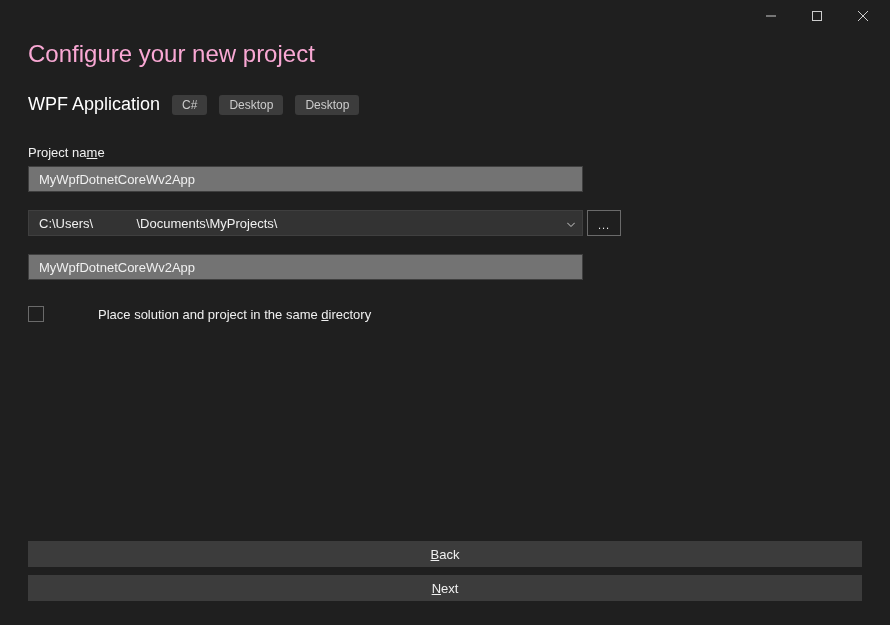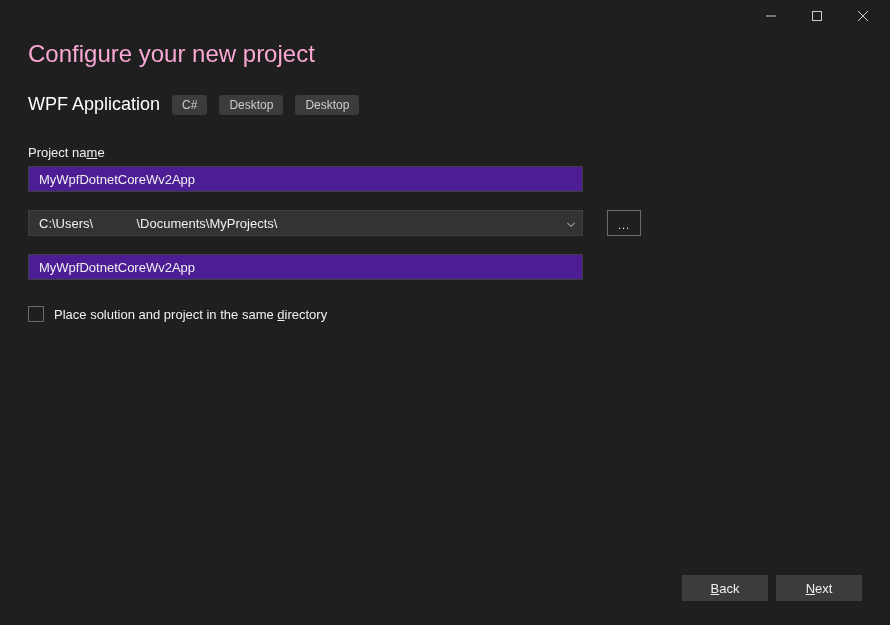--- a/index.html
+++ b/index.html
@@ -93,31 +93,31 @@
       justify-content: center;
       color: #4fc3f7;
       font-size: 9px;
       font-weight: bold;
       font-style: italic;
       font-family: Georgia, serif;
     }
     .text-input {
       width: 555px;
       height: 26px;
-      background: #4c1d95;
+      background: #737373;
       border: 1px solid #3f3f3f;
       color: #f0f0f0;
       padding: 0 10px;
       font-size: 13px;
       font-family: inherit;
     }
     .location-row {
       display: flex;
       align-items: center;
-      gap: 24px;
+      gap: 4px;
     }
     .combo-wrapper {
       position: relative;
       width: 555px;
     }
     .combo-input {
       width: 100%;
       height: 26px;
       background: #333333;
       border: 1px solid #3f3f3f;
@@ -155,26 +155,28 @@
     }
     .checkbox {
       width: 16px;
       height: 16px;
       border: 1px solid #6a6a6a;
       background: transparent;
     }
     .checkbox-label {
       font-size: 13px;
       color: #f0f0f0;
+      margin-left: 44px;
     }
     .footer {
       display: flex;
       justify-content: flex-end;
       gap: 8px;
       padding: 20px 28px 24px 28px;
+      flex-direction: column;
     }
     .nav-btn {
       min-width: 86px;
       height: 26px;
       background: #3c3c3c;
       border: none;
       color: #f0f0f0;
       font-size: 13px;
       font-family: inherit;
       padding: 0 16px;

